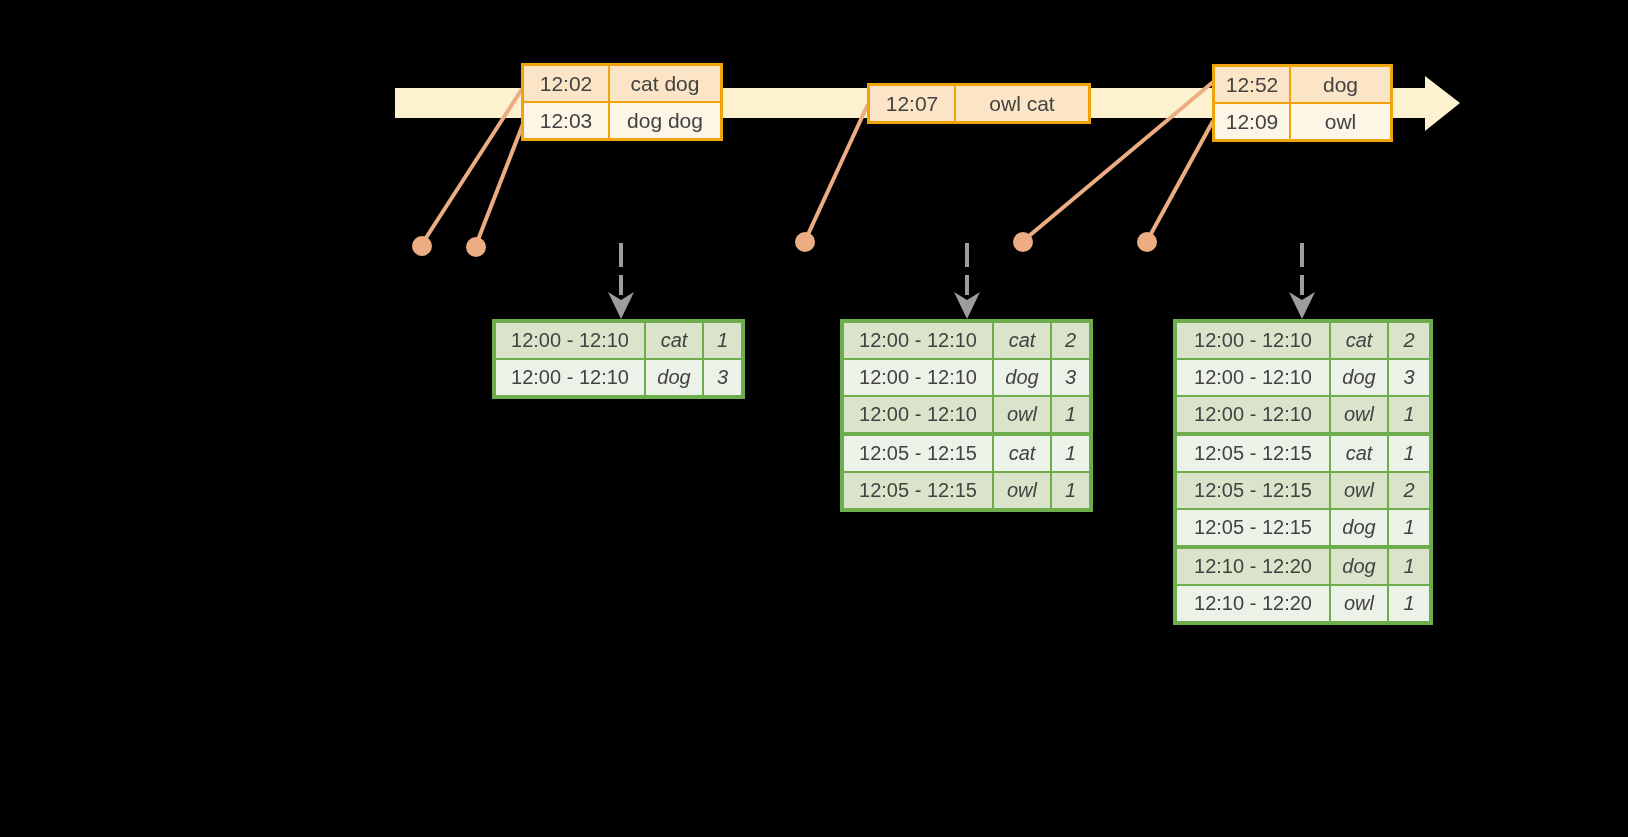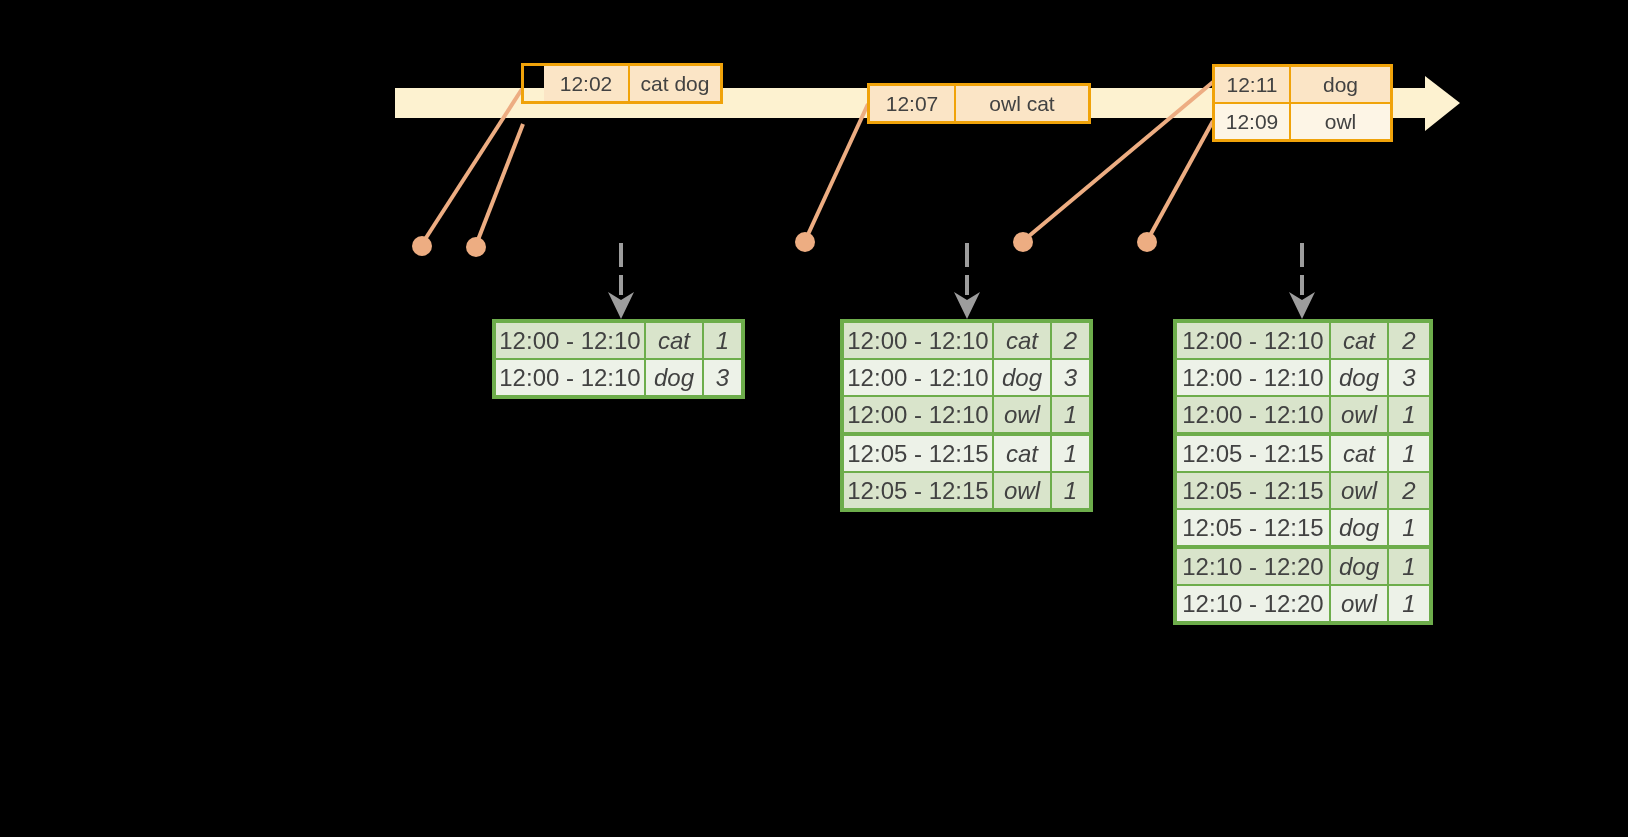--- a/index.html
+++ b/index.html
@@ -37,21 +37,21 @@
   .ecell + .ecell{border-left:2px solid var(--event-border);}
 
   
   .gtable{position:absolute;box-sizing:border-box;border:4px solid var(--result-border);}
   .grow{display:grid;grid-template-columns:var(--w1) var(--w2) 1fr;height:35px;}
   .grow:nth-of-type(n+2){border-top:2px solid var(--result-border);}
   .grow.group-start{border-top:4px solid var(--result-border);}
   .grow:nth-of-type(odd){background:var(--result-row-dark);}
   .grow:nth-of-type(even){background:var(--result-row-light);}
   .gcell{display:flex;align-items:center;justify-content:center;
-         font-size:24px;color:var(--text);white-space:nowrap;}
+         font-size:20px;color:var(--text);white-space:nowrap;}
   .gcell + .gcell{border-left:2px solid var(--result-border);font-style:italic;}
 </style>
 </head>
 <body>
 
 <div id="canvas">
 
   <svg id="overlay" viewBox="0 0 1628 837" xmlns="http://www.w3.org/2000/svg">
 
     <rect class="band" x="395" y="88" width="1032" height="30"></rect>
@@ -76,41 +76,45 @@
     <g>
       <line class="trig" x1="967" y1="243" x2="967" y2="295" stroke-dasharray="24 8 20 300"></line>
       <path class="trig-head" d="M 954 292 L 967 300 L 980 292 L 967 319 Z"></path>
     </g>
     <g>
       <line class="trig" x1="1302" y1="243" x2="1302" y2="295" stroke-dasharray="24 8 20 300"></line>
       <path class="trig-head" d="M 1289 292 L 1302 300 L 1315 292 L 1302 319 Z"></path>
     </g>
   </svg>
 
-  <div class="etable" style="left:521px;top:63px;width:202px;padding-left:20px;--c1:84px;">
+  <div class="etable" style="left:521px;top:63px;width:202px;--c1:84px;">
 
       <div class="erow">
         <div class="ecell">12:02</div>
         <div class="ecell">cat dog</div>
       </div>
 
+      <div class="erow">
+        <div class="ecell">12:03</div>
+        <div class="ecell">dog dog</div>
+      </div>
     </div>
 
   <div class="etable" style="left:867px;top:83px;width:224px;--c1:84px;">
 
       <div class="erow">
         <div class="ecell">12:07</div>
         <div class="ecell">owl cat</div>
       </div>
     </div>
 
   <div class="etable" style="left:1212px;top:64px;width:181px;--c1:74px;">
 
       <div class="erow">
-        <div class="ecell">12:11</div>
+        <div class="ecell">12:52</div>
         <div class="ecell">dog</div>
       </div>
 
       <div class="erow">
         <div class="ecell">12:09</div>
         <div class="ecell">owl</div>
       </div>
     </div>
 
   <div class="gtable" style="left:492px;top:319px;width:253px;--w1:148px;--w2:58px;">

